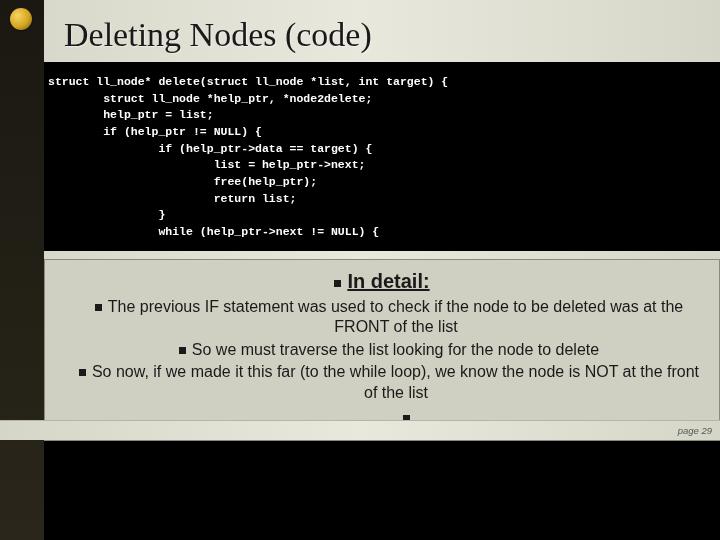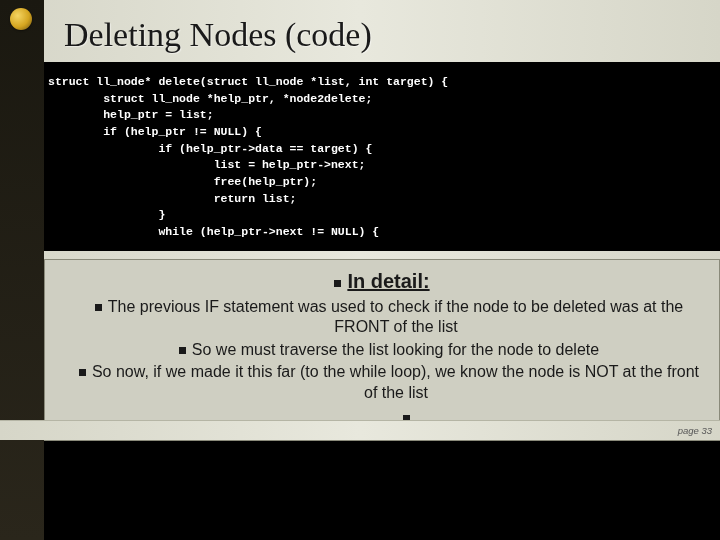--- a/index.html
+++ b/index.html
@@ -159,15 +159,15 @@
       </div>
       <div class="sub-bullets">
         <div class="item"><span class="sq"></span></div>
       </div>
     </div>
 
     <div class="black-under"></div>
   </div>
 
   <div class="footer">
-    <div class="footer-page">page 33</div>
+    <div class="footer-page">page 29</div>
   </div>
 </div>
 
 </body></html>

